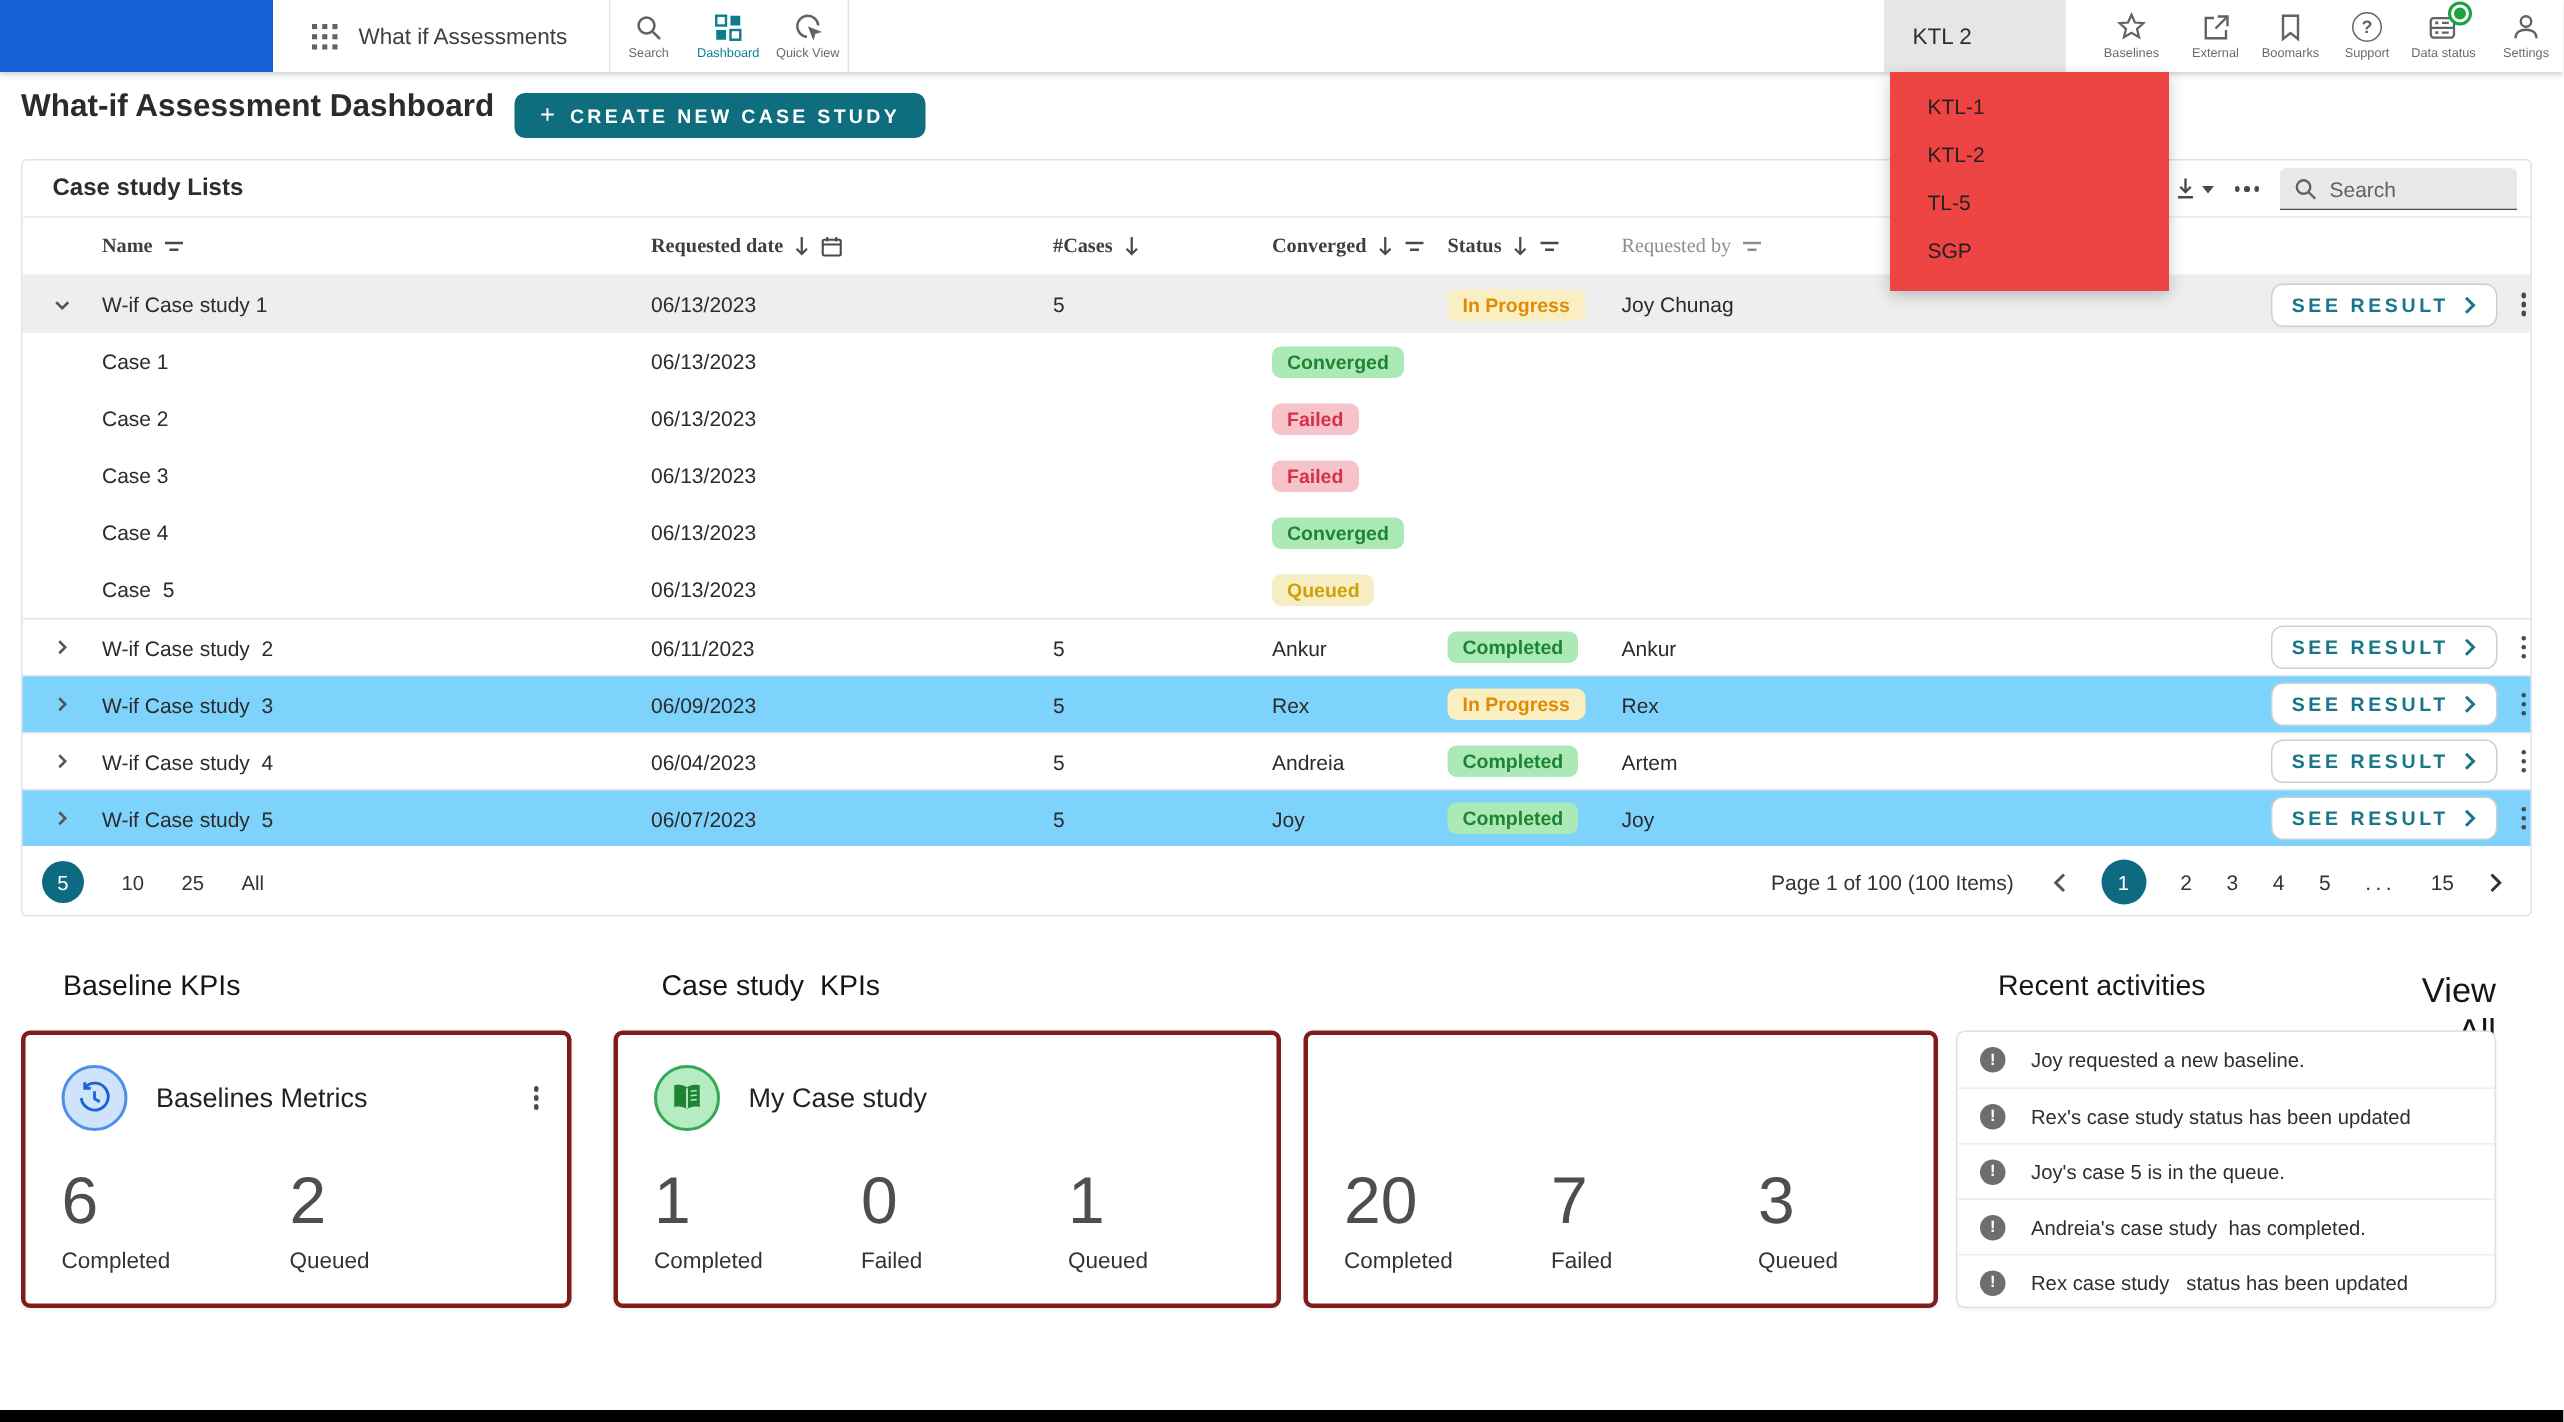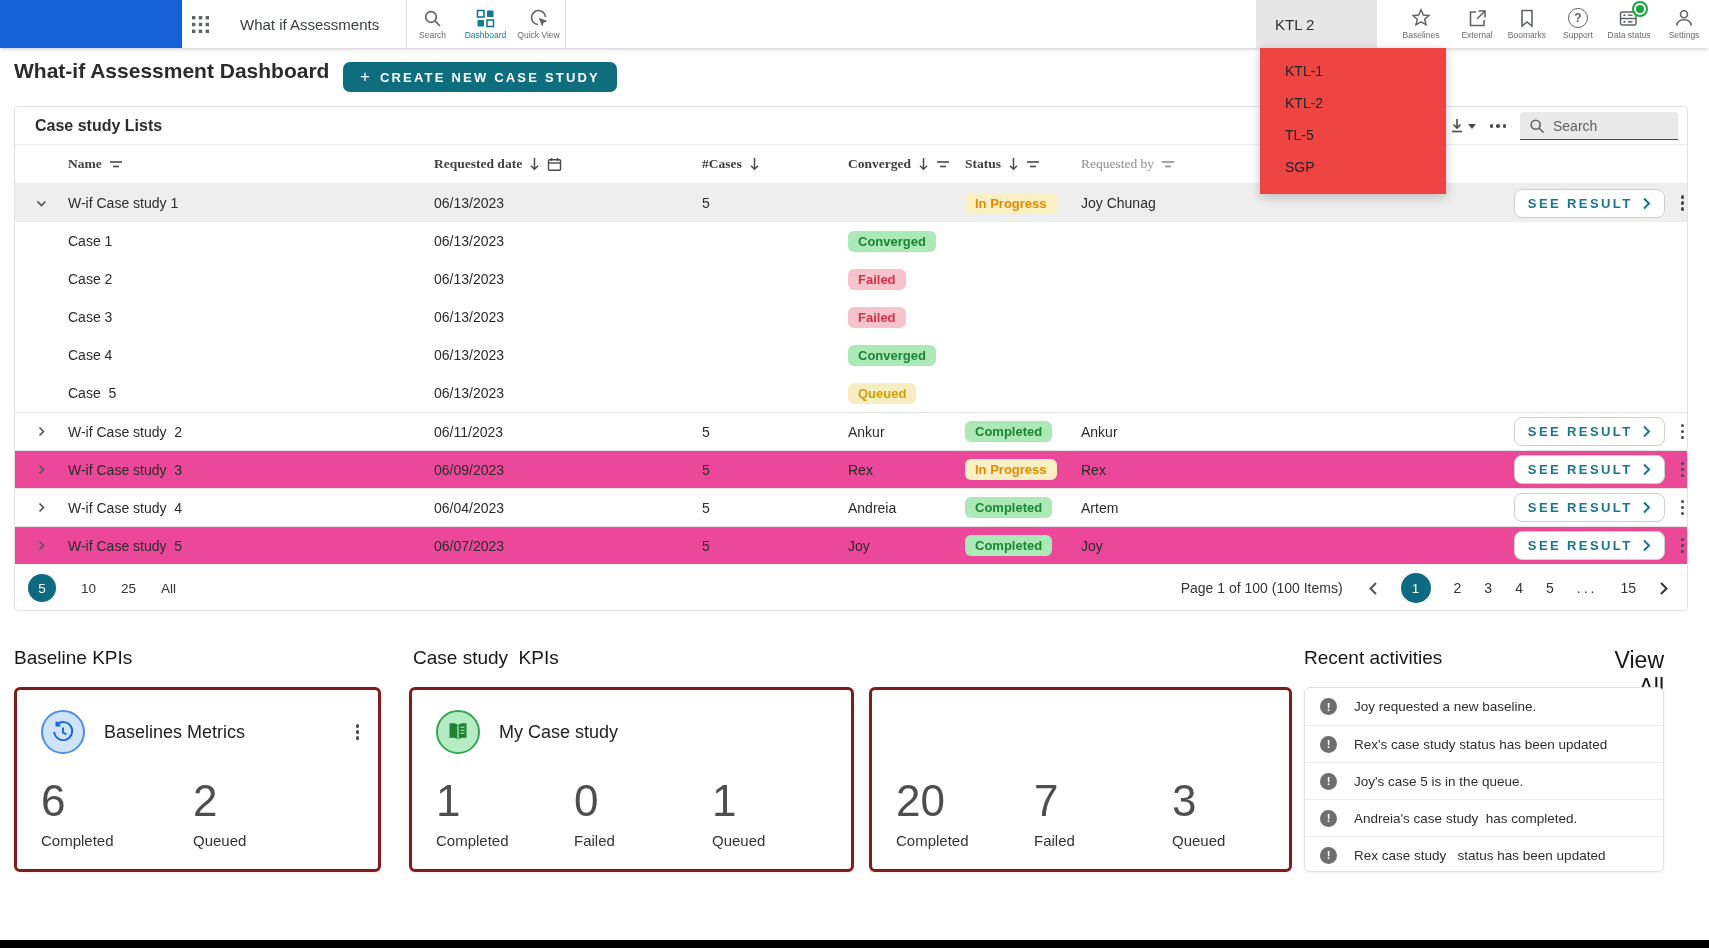--- a/index.html
+++ b/index.html
@@ -3,21 +3,21 @@
 <meta charset="utf-8">
 <style>
   * { margin:0; padding:0; box-sizing:border-box; }
   html,body { width:1709px; height:948px; background:#fff; font-family:"Liberation Sans", sans-serif; overflow:hidden; }
   #stage { position:relative; width:1709px; height:948px; background:#fff; }
 
   
   .appbar { position:absolute; left:0; top:0; width:1709px; height:48px; background:#fff;
             box-shadow:0 1px 4px rgba(0,0,0,.22); z-index:30; }
   .logo-block { position:absolute; left:0; top:0; width:182px; height:48px; background:#1560d6; }
-  .product { position:absolute; left:191px; top:0; height:48px; display:flex; align-items:center; gap:30px;justify-content:flex-end; }
+  .product { position:absolute; left:207px; top:0; height:48px; display:flex; align-items:center; gap:13px;justify-content:flex-end; }
   .product-label { font-size:15px; color:#3c4043; }
   .vdiv { position:absolute; top:0; width:1px; height:48px; background:#e3e3e3; }
   .navgroup { position:absolute; left:406px; top:0; height:48px; display:flex; }
   .navitem { width:53px; height:48px; display:flex; flex-direction:column; align-items:center; justify-content:center; gap:2px; cursor:pointer; }
   .navitem .nlabel { font-size:8.5px; color:#6b6b6b; }
   .navitem.active .nlabel { color:#0c7d8f; }
   .uitem { position:absolute; top:0; width:54px; height:48px; display:flex; flex-direction:column; align-items:center; justify-content:center; gap:2px; cursor:pointer; }
   .uitem .nlabel { font-size:8.5px; color:#6b6b6b; white-space:nowrap; }
   .ktl-trigger { position:absolute; left:1256px; top:0; width:121px; height:48px; background:#e6e6e6;
                  display:flex; align-items:center; padding-left:19px; font-size:15px; color:#2f2f2f; cursor:pointer; }
@@ -46,21 +46,21 @@
                display:flex; align-items:center; padding:0 9px; gap:8px; }
   .searchbox input { border:none; outline:none; background:transparent; font-family:inherit; font-size:14px; color:#333; width:110px; }
   .searchbox input::placeholder { color:#5f6368; }
 
   .cols { display:grid; grid-template-columns:53px 366px 268px 146px 117px 116px 240px 1fr; align-items:center; }
   .thead { height:39px; border-bottom:1px solid #ebebeb; font-size:13.5px; font-weight:700; color:#3f3f3f; }
   .th { display:flex; align-items:center; gap:7px;font-family:Liberation Serif, serif; }
   .th.grey { color:#8e8e8e; font-weight:400; }
   .trow { height:38px; font-size:14px; color:#2b2b2b; }
   .trow.expanded { background:#eeeeee; }
-  .trow.alt { background:#ec4899; }
+  .trow.alt { background:#7dd3fc; }
   .trow.parent { border-top:1px solid #e3e3e3; }
   .exp-cell { display:flex; justify-content:center; cursor:pointer; }
   .cell { white-space:pre-wrap; }
   .badge { display:inline-block; padding:3px 10px; border-radius:6px; font-size:13px; font-weight:700; }
   .b-inprogress { background:#f9efc2; color:#e08b05; }
   .b-queued     { background:#f6edc2; color:#cfa104; }
   .b-green      { background:#abe9b7; color:#1d8434; }
   .b-failed     { background:#f6c3ca; color:#d63048; }
   .actions { display:flex; align-items:center; justify-content:flex-end; gap:13px; }
   .see-result { height:29px; padding:0 13px; background:#fff; border:1px solid #cfcfcf; border-radius:8px;
@@ -76,21 +76,21 @@
              align-items:center; justify-content:center; font-size:13.5px; cursor:pointer; }
   .psize { font-size:13.5px; color:#333; cursor:pointer; }
   .pright { margin-left:auto; display:flex; align-items:center; gap:23px; }
   .plabel { font-size:14px; color:#333; margin-right:2px; }
   .pnum { font-size:14px; color:#333; cursor:pointer; }
   .pcurrent { width:30px; height:30px; border-radius:50%; background:#0d6a80; color:#fff; display:flex;
               align-items:center; justify-content:center; font-size:13.5px; cursor:pointer; }
   .parrow { display:flex; align-items:center; cursor:pointer; }
 
   
-  .sec-h { position:absolute; top:647px; font-size:19px; font-weight:500; color:#161616; white-space:pre-wrap; }
+  .sec-h { position:absolute; top:647px; font-size:19px; font-weight:500; color:#161616; white-space:pre-wrap;margin-left:28px; }
   .view-all { position:absolute; top:647px; left:1594px; width:70px; text-align:right; font-size:23px; font-weight:500; color:#161616; cursor:pointer; }
   .card { position:absolute; top:687px; height:185px; background:#fff; border:3px solid #7f1d1d; border-radius:6px;
           box-shadow:0 1px 3px rgba(0,0,0,.07); }
   .card-head { display:flex; align-items:center; padding:20px 16px 0 24px; }
   .icircle { width:44px; height:44px; border-radius:50%; display:flex; align-items:center; justify-content:center; }
   .icircle.blue  { background:#cfe3fb; border:2px solid #4e8fe8; }
   .icircle.green { background:#b6ecc2; border:2px solid #35a853; }
   .card-title { margin-left:19px; font-size:18px; color:#222; }
   .card-kebab { margin-left:auto; }
   .metrics { position:absolute; left:24px; bottom:20px; display:flex; }

